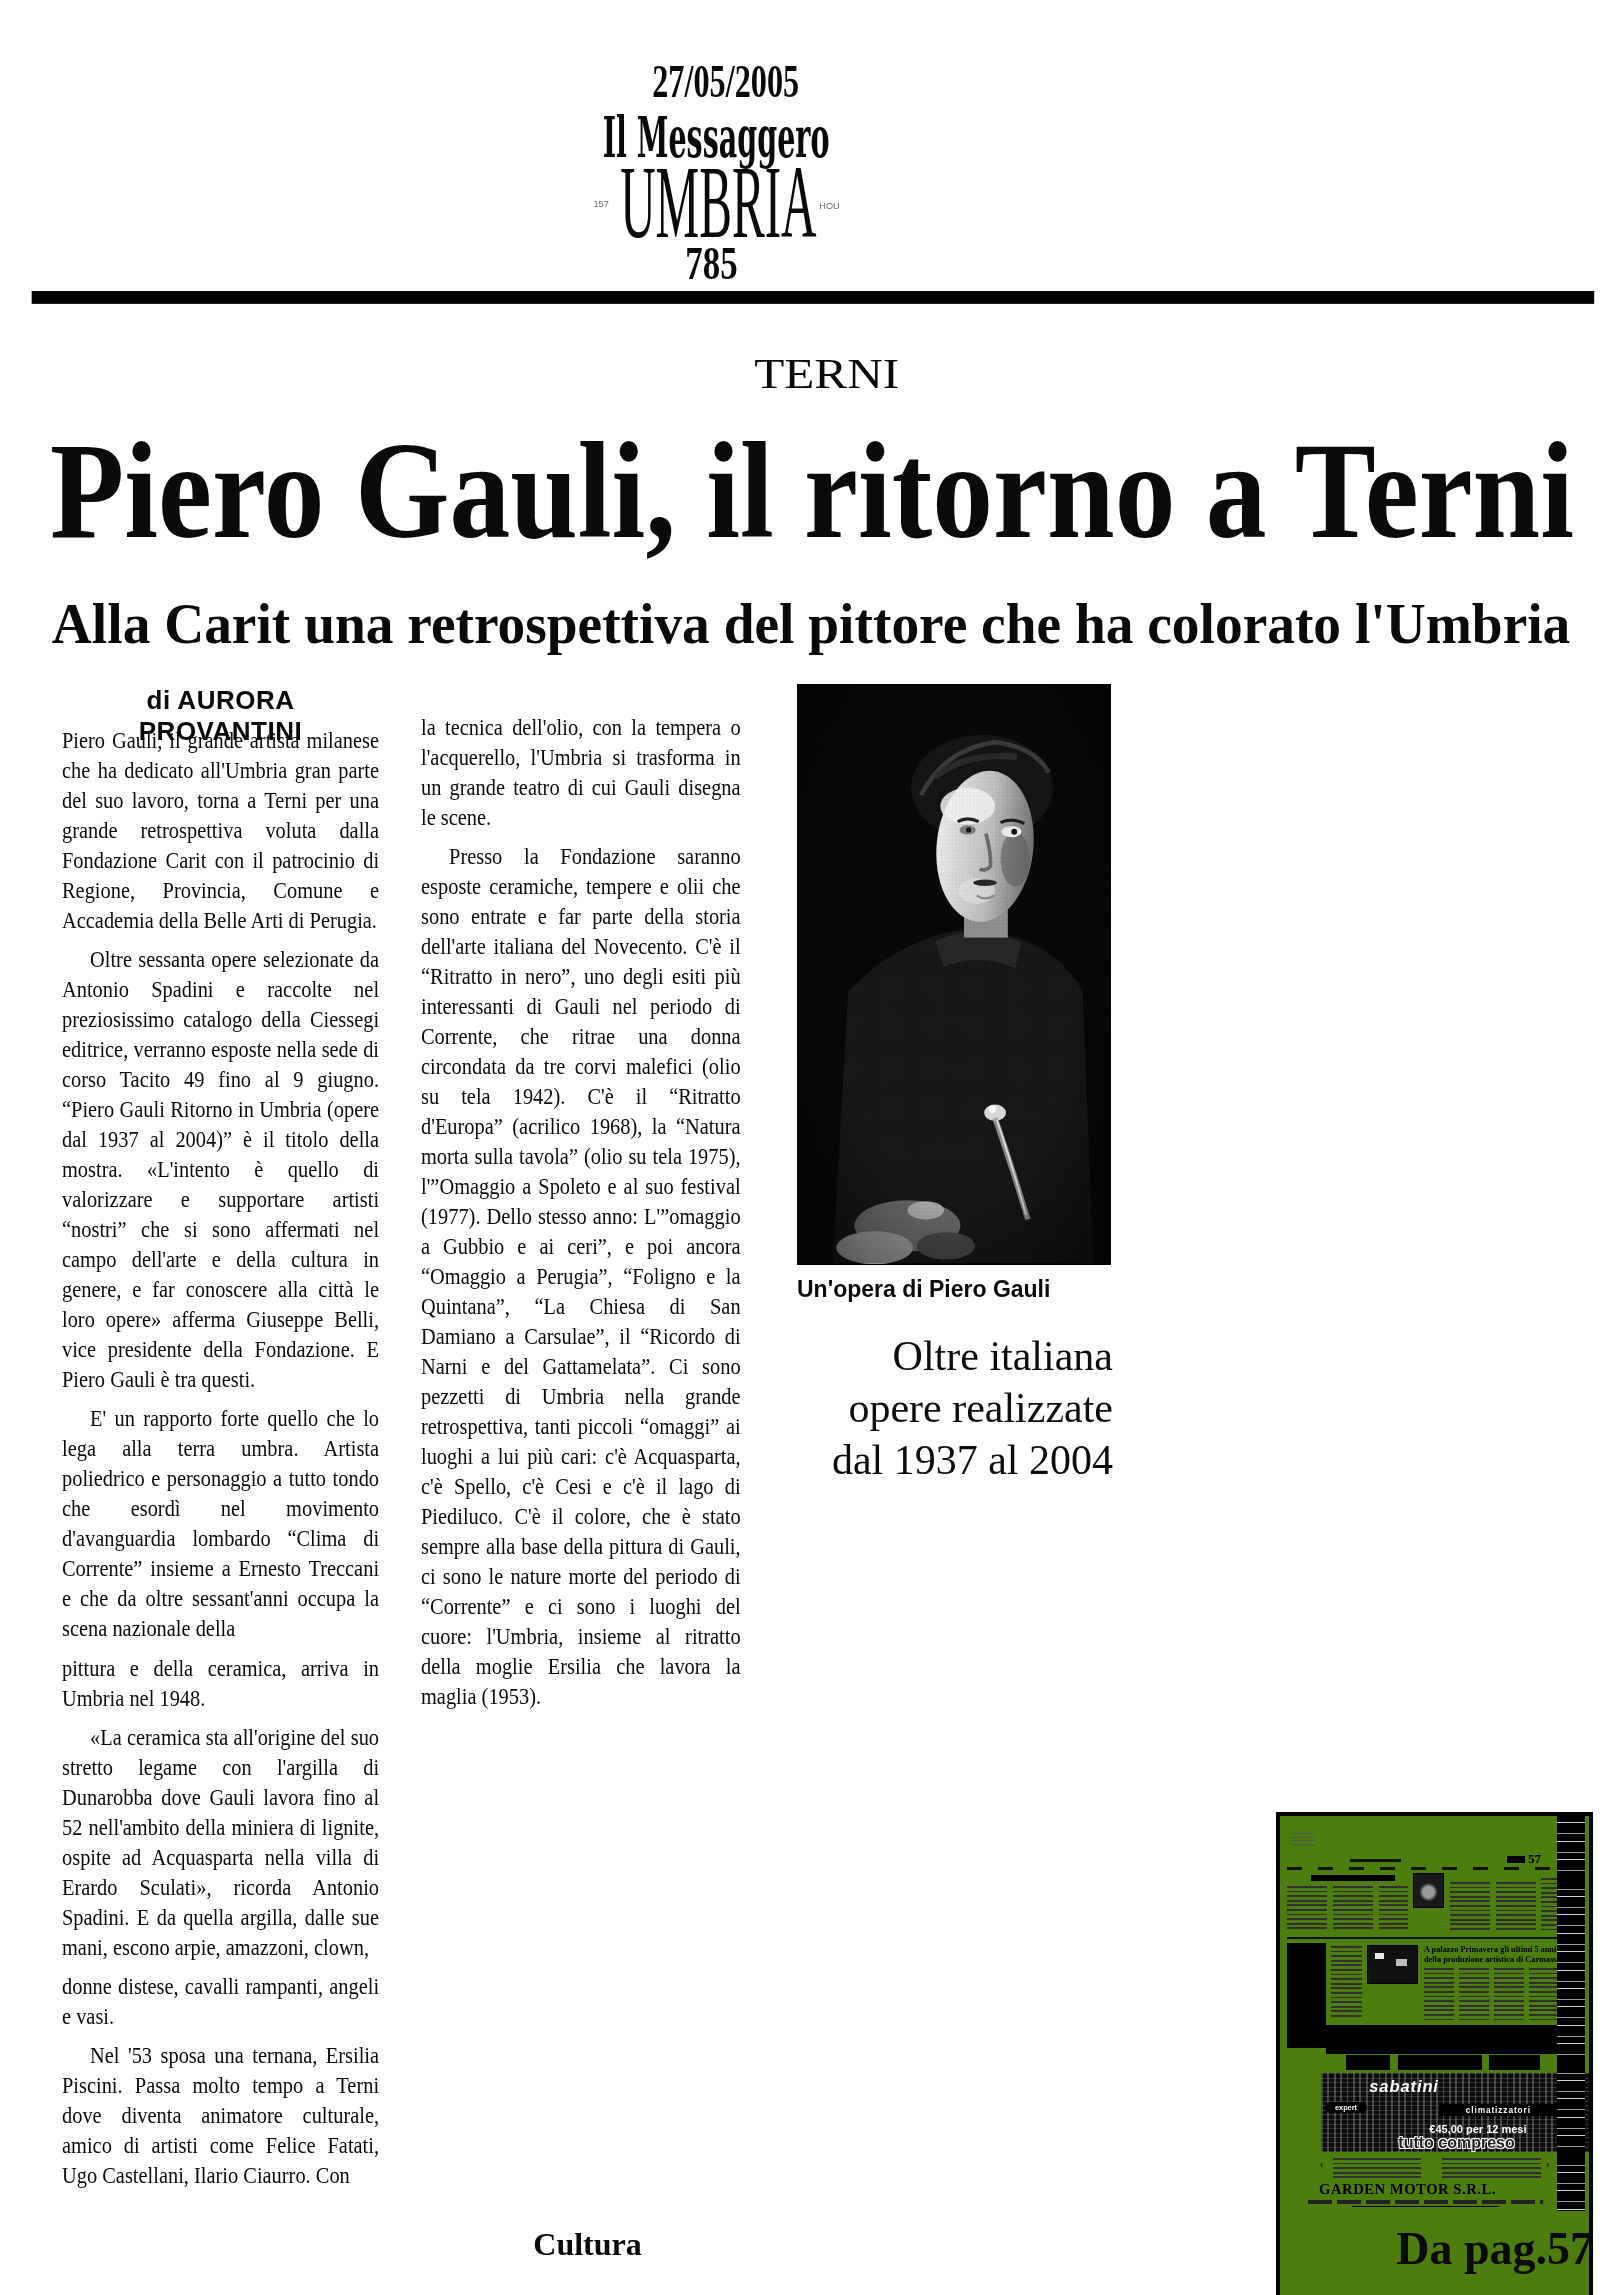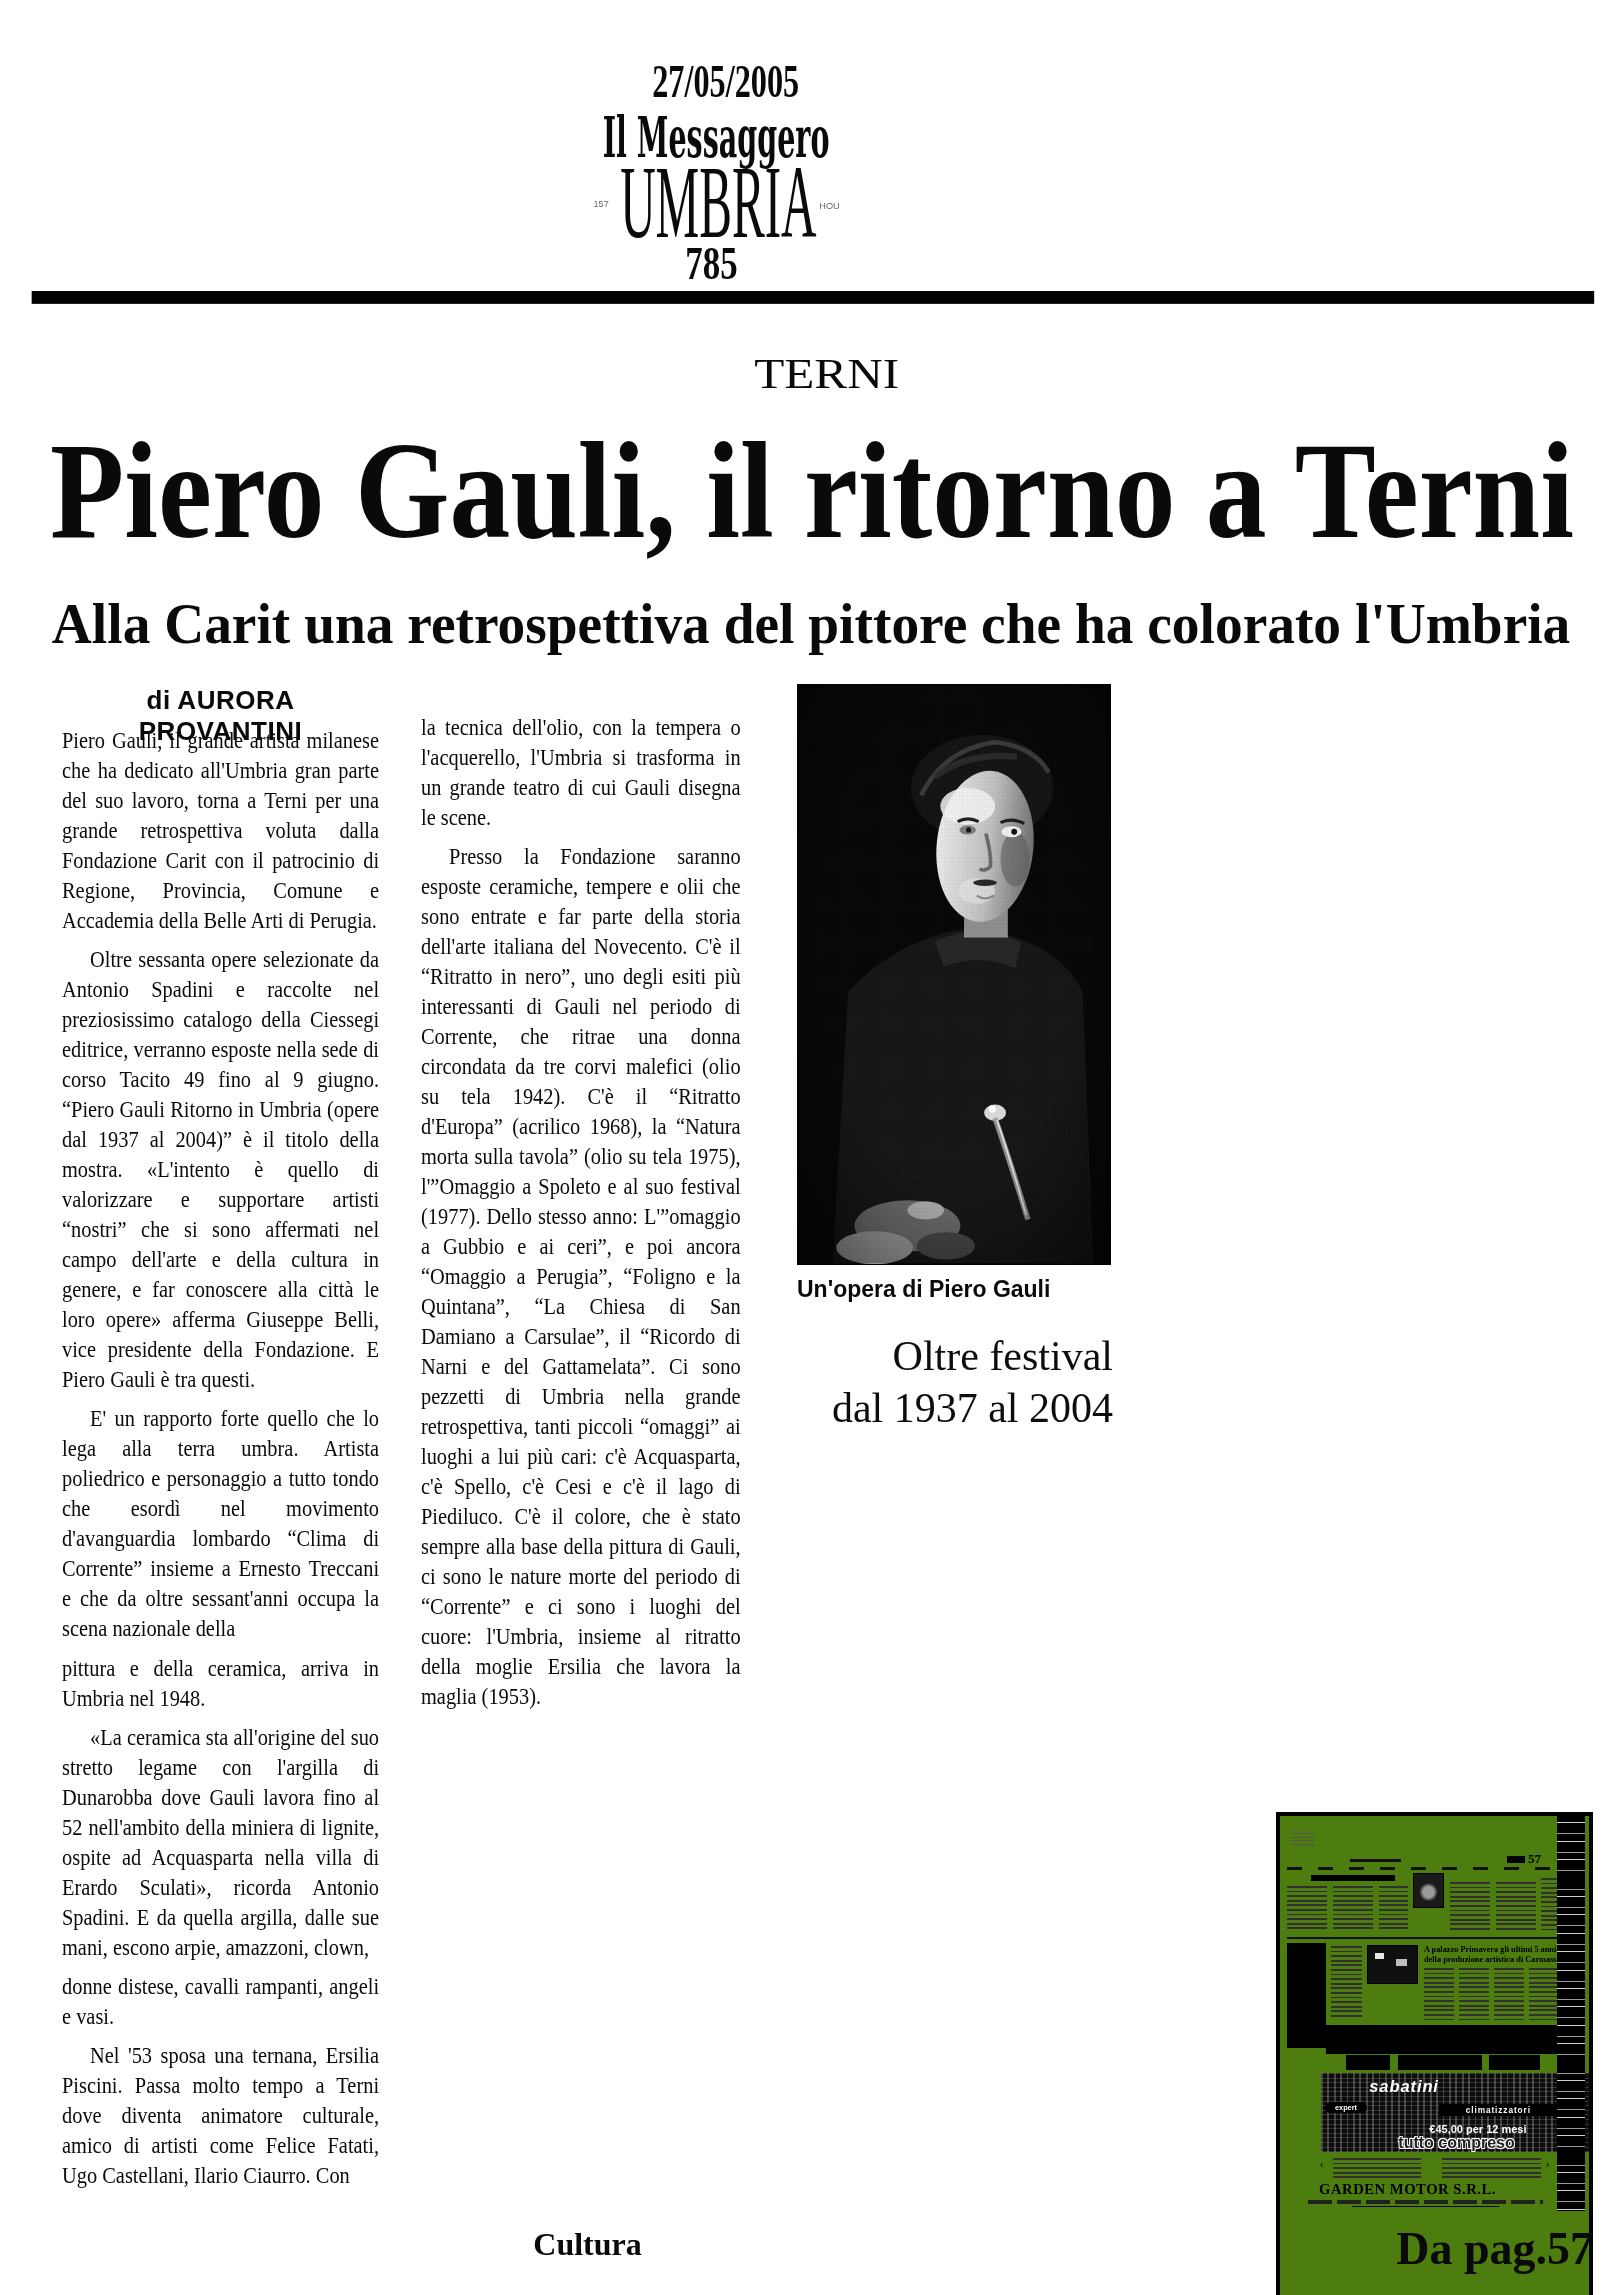--- a/index.html
+++ b/index.html
@@ -164,21 +164,22 @@
       <ellipse cx="162" cy="614" rx="32" ry="15" fill="#474747"></ellipse>
       <ellipse cx="140" cy="575" rx="20" ry="10" fill="#c2c2c2" opacity=".8"></ellipse>
 
       <rect width="342" height="633" fill="url(#halftone)" opacity=".22"></rect>
       <rect width="342" height="633" fill="url(#vig)"></rect>
     </svg>
   </div>
   <div class="caption">Un'opera di Piero Gauli</div>
 
   <div class="pullquote">
-    <div>Oltre festival</div>
+    <div>Oltre italiana</div>
+    <div>opere realizzate</div>
     <div>dal 1937 al 2004</div>
   </div>
 
   <div class="thumb">
 
     <div class="greek-light" style="left:11px;top:16.5px;width:24px;height:14.7px;"></div>
     <div class="blackbox" style="left:227px;top:40px;width:18.4px;height:7.3px;"></div>
     <div class="t57" style="left:248px;top:35px;">57</div>
     <div class="minirule" style="left:70px;top:43px;width:51px;height:2.8px;"></div>
     <div class="dashrow" style="left:7.3px;top:51px;width:272px;"></div>

